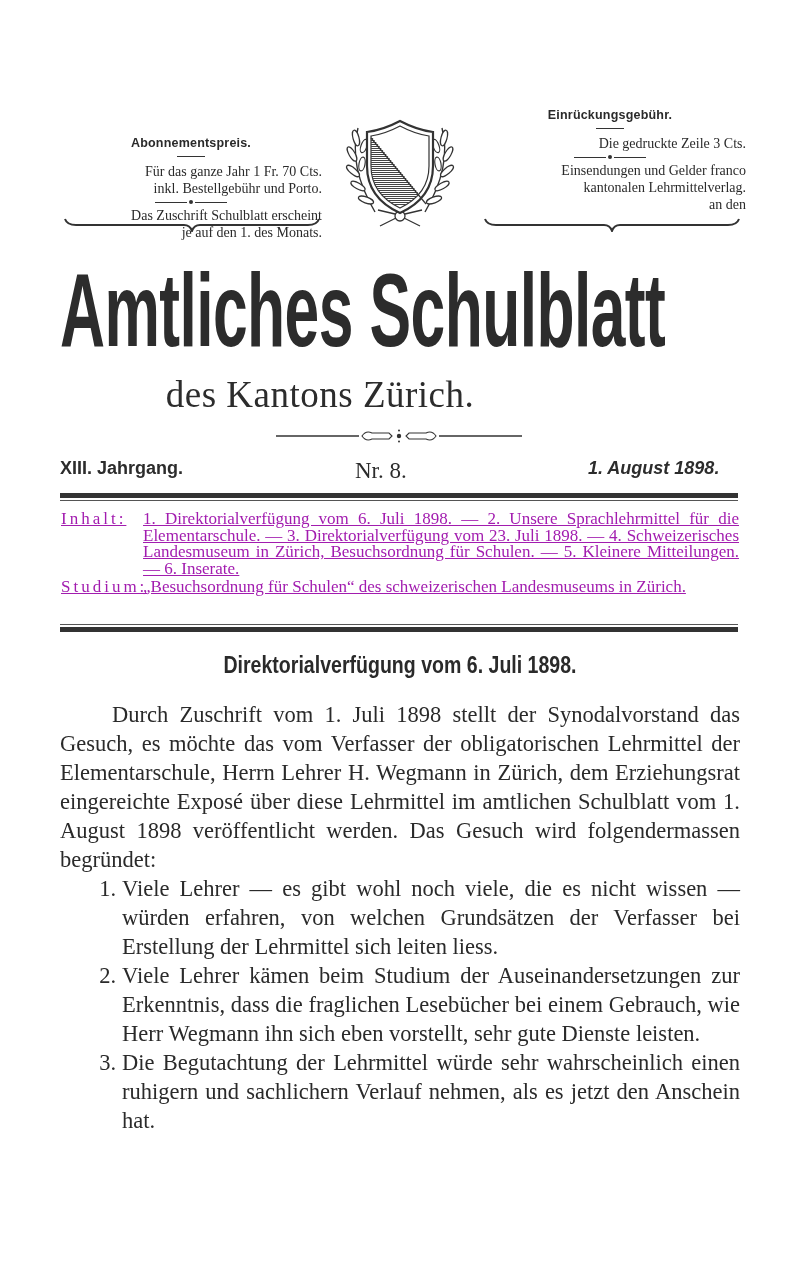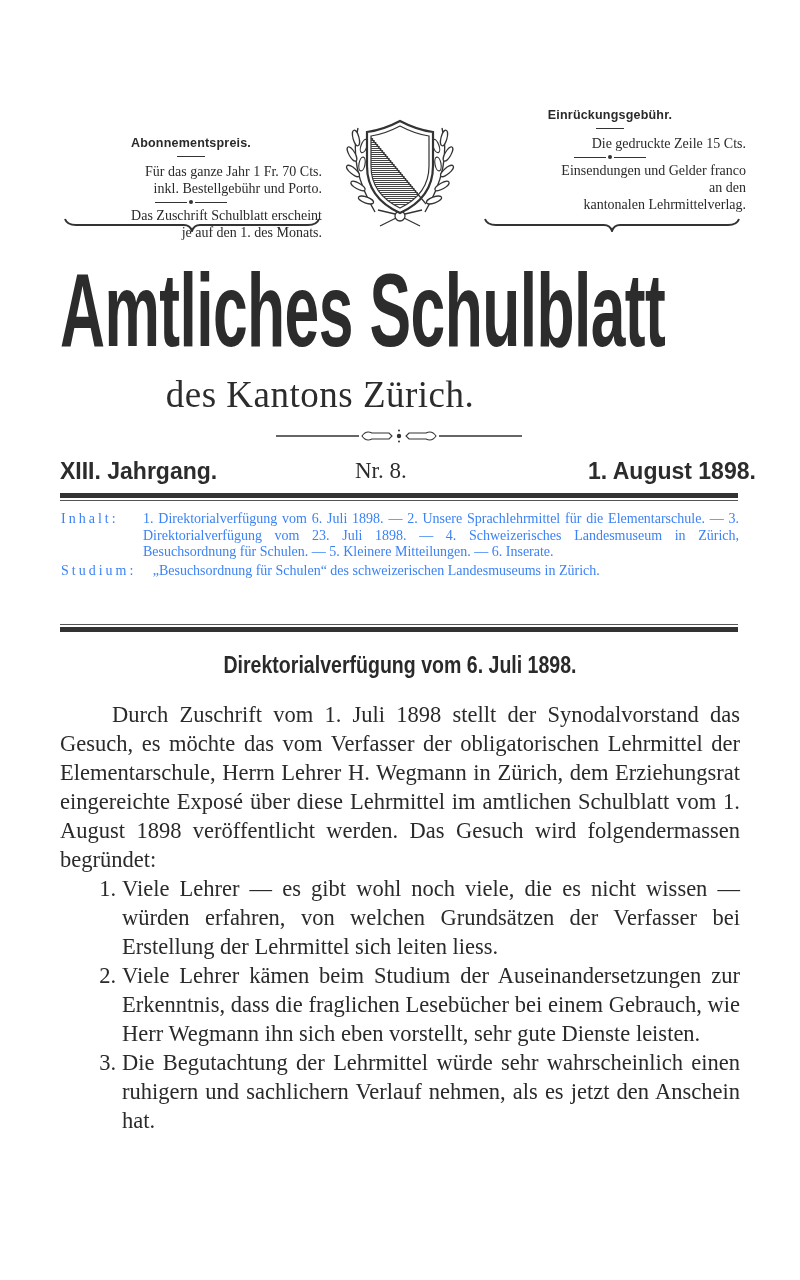--- a/index.html
+++ b/index.html
@@ -7,26 +7,26 @@
   .abs { position:absolute; }
   .box-head { font-family:"Liberation Sans", sans-serif; font-weight:bold; font-size:12.5px; text-align:center; letter-spacing:0.2px; }
   .box-line { font-family:"Liberation Serif", serif; font-size:14px; text-align:right; line-height:17px; white-space:nowrap; }
   .short-rule { height:1px; background:#333; margin:6px auto 6px auto; }
   .dot-rule { display:flex; align-items:center; justify-content:center; gap:2px; margin:3px 0; }
   .dot-rule span.l { width:32px; height:1px; background:#333; }
   .dot-rule span.d { width:4px; height:4px; border-radius:50%; background:#333; }
   .brace svg { display:block; }
   .title { font-family:"Liberation Sans", sans-serif; font-weight:bold; color:#2c2c2c; font-size:104px; line-height:104px; letter-spacing:-1px; transform:scaleX(0.6); transform-origin:left top; white-space:nowrap; }
   .subtitle { font-family:"Liberation Serif", serif; font-size:37px; text-align:center; color:#2c2c2c; letter-spacing:0.5px; }
-  .meta { font-family:"Liberation Sans", sans-serif; font-weight:bold; font-size:23px; color:#2c2c2c; }
+  .meta { font-family:"Liberation Sans", sans-serif; font-weight:bold; font-size:18px; color:#2c2c2c; }
   .meta.nr { font-family:"Liberation Serif", serif; font-weight:normal; font-size:23px; }
   .thick-rule { position:absolute; left:60px; width:678px; }
   .thick-rule .a { height:5px; background:#333; }
   .thick-rule .b { height:1px; background:#555; margin-top:2px; }
-  .toc { font-family:"Liberation Serif", serif; font-size:14px; line-height:16.5px; color:#3b82f6; }
+  .toc { font-family:"Liberation Serif", serif; font-size:17px; line-height:16.5px; color:#a21caf;text-decoration:underline; }
   .toc .row { display:flex; }
   .toc .lbl { letter-spacing:3px; white-space:nowrap; }
   .toc .txt { text-align:justify; }
   .heading { font-family:"Liberation Sans", sans-serif; font-weight:bold; font-size:23px; text-align:center; transform:scaleX(0.85); transform-origin:center top; color:#2a2a2a; }
   .body { font-family:"Liberation Serif", serif; font-size:22.5px; line-height:29px; color:#2a2a2a; text-align:justify; }
   .para { text-indent:52px; }
   .item { display:flex; }
   .item .num { width:56px; text-align:right; padding-right:6px; flex-shrink:0; }
   .item .t { flex:1; text-align:justify; }
 </style>
@@ -94,29 +94,29 @@
     <g clip-path="url(#shieldclip)">
       <path d="M31 20 L89 90 L31 90 Z" fill="url(#hatch)"></path>
     </g>
     <path d="M31 22 L86 88" stroke="#333" stroke-width="1.2"></path>
   </svg>
 </div>
 
 <div class="abs" style="left:474px; top:108px; width:272px;">
   <div class="box-head">Einrückungsgebühr.</div>
   <div class="short-rule" style="width:28px;"></div>
-  <div class="box-line">Die gedruckte Zeile 15 Cts.</div>
+  <div class="box-line">Die gedruckte Zeile 3 Cts.</div>
   <div class="dot-rule">
       <span class="l"></span>
       <span class="d"></span>
       <span class="l"></span>
     </div>
   <div class="box-line">Einsendungen und Gelder franco</div>
+  <div class="box-line">kantonalen Lehrmittelverlag.</div>
   <div class="box-line">an den</div>
-  <div class="box-line">kantonalen Lehrmittelverlag.</div>
 </div>
 <div class="abs brace" style="left:484px; top:218px;">
   <svg width="256" height="14" viewBox="0 0 256 14">
       <path d="M1 1 Q3 7 12 7 L120 7 Q126 7 128 13 Q130 7 136 7 L244 7 Q253 7 255 1" fill="none" stroke="#333" stroke-width="2"></path>
     </svg>
 </div>
 
 <div class="abs title" style="left:60px; top:258px;">Amtliches Schulblatt</div>
 <div class="abs subtitle" style="left:0; width:640px; top:373px;">des Kantons Zürich.</div>
 <div class="abs" style="left:274px; top:428px; width:250px; height:16px;">
@@ -126,34 +126,34 @@
     <path d="M88 8 Q92 2 98 5 L115 5 L118 8 L115 11 L98 11 Q92 14 88 8 Z" fill="none" stroke="#333" stroke-width="1.1"></path>
     <path d="M162 8 Q158 2 152 5 L135 5 L132 8 L135 11 L152 11 Q158 14 162 8 Z" fill="none" stroke="#333" stroke-width="1.1"></path>
     <circle cx="125" cy="8" r="2.2" fill="#333"></circle>
     <circle cx="125" cy="2.5" r="1" fill="#333"></circle>
     <circle cx="125" cy="13.5" r="1" fill="#333"></circle>
   </svg>
 </div>
 
 <div class="abs meta" style="left:60px; top:458px;">XIII. Jahrgang.</div>
 <div class="abs meta nr" style="left:355px; top:458px;">Nr. 8.</div>
-<div class="abs meta" style="left:588px; top:458px;">1. August 1898.</div>
+<div class="abs meta" style="left:588px; top:458px;font-style:italic;">1. August 1898.</div>
 <div class="thick-rule" style="top:493px;">
     <div class="a"></div>
     <div class="b"></div>
   </div>
 
 <div class="abs toc" style="left:61px; top:511px; width:678px;">
   <div class="row">
     <span class="lbl" style="width:82px;">Inhalt:</span>
     <span class="txt" style="width:596px;">1. Direktorialverfügung vom 6. Juli 1898. — 2. Unsere Sprachlehrmittel für die Elementarschule. — 3. Direktorialverfügung vom 23. Juli 1898. — 4. Schweizerisches Landesmuseum in Zürich, Besuchsordnung für Schulen. — 5. Kleinere Mitteilungen. — 6. Inserate.</span>
   </div>
   <div class="row" style="margin-top:2px;">
     <span class="lbl" style="width:82px;">Studium:</span>
-    <span class="txt" style="width:596px;margin-left:11px;">„Besuchsordnung für Schulen“ des schweizerischen Landesmuseums in Zürich.</span>
+    <span class="txt" style="width:596px;">„Besuchsordnung für Schulen“ des schweizerischen Landesmuseums in Zürich.</span>
   </div>
 </div>
 <div class="thick-rule" style="top:624px;">
     <div class="b" style="margin-top:0;margin-bottom:2px;"></div>
     <div class="a"></div>
   </div>
 
 <div class="abs heading" style="left:0; width:800px; top:652px;">Direktorialverfügung vom 6. Juli 1898.</div>
 <div class="abs body" style="left:60px; top:692px; width:680px;margin-top:8px;">
   <div class="para">Durch Zuschrift vom 1. Juli 1898 stellt der Synodalvorstand das Gesuch, es möchte das vom Verfasser der obligatorischen Lehrmittel der Elementarschule, Herrn Lehrer H. Wegmann in Zürich, dem Erziehungsrat eingereichte Exposé über diese Lehrmittel im amtlichen Schulblatt vom 1. August 1898 veröffentlicht werden. Das Gesuch wird folgendermassen begründet:</div>

